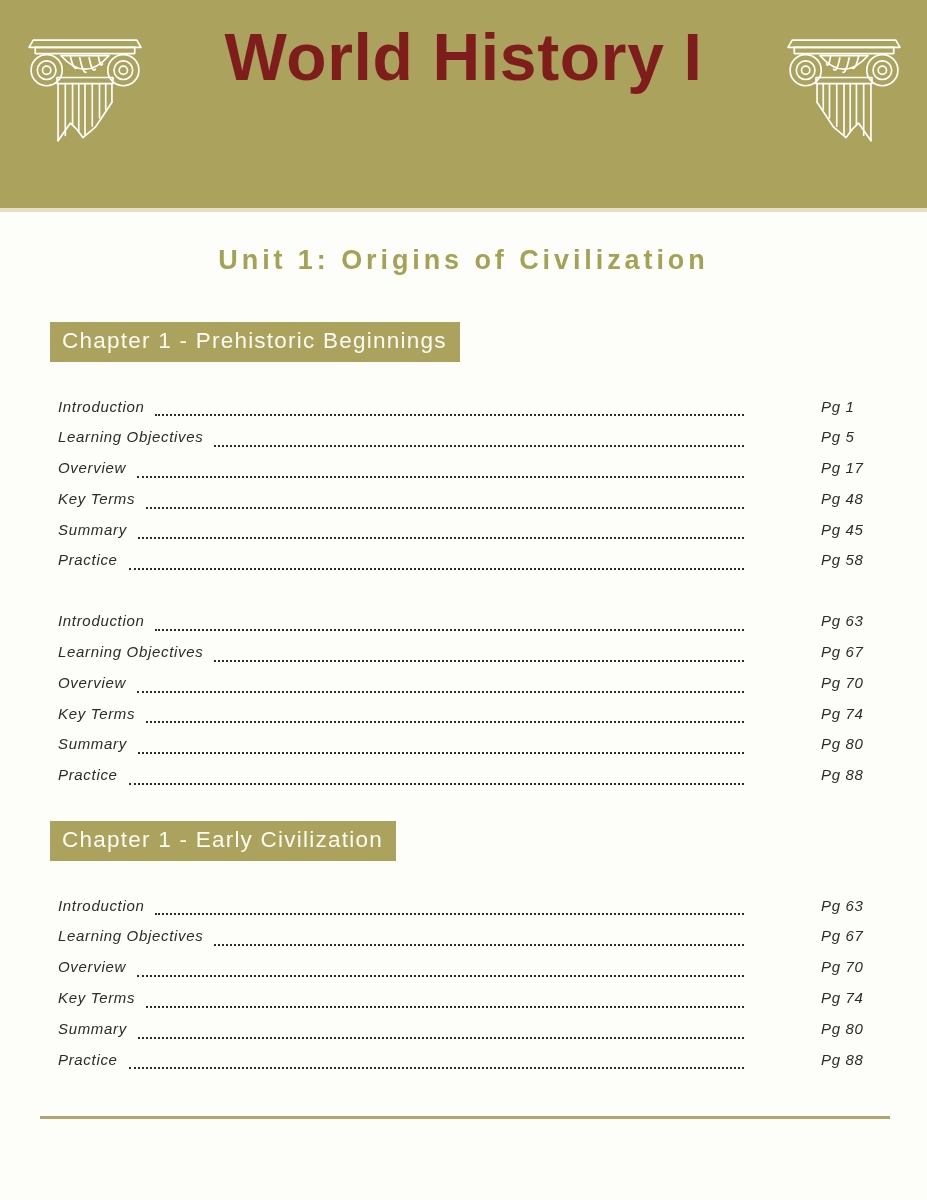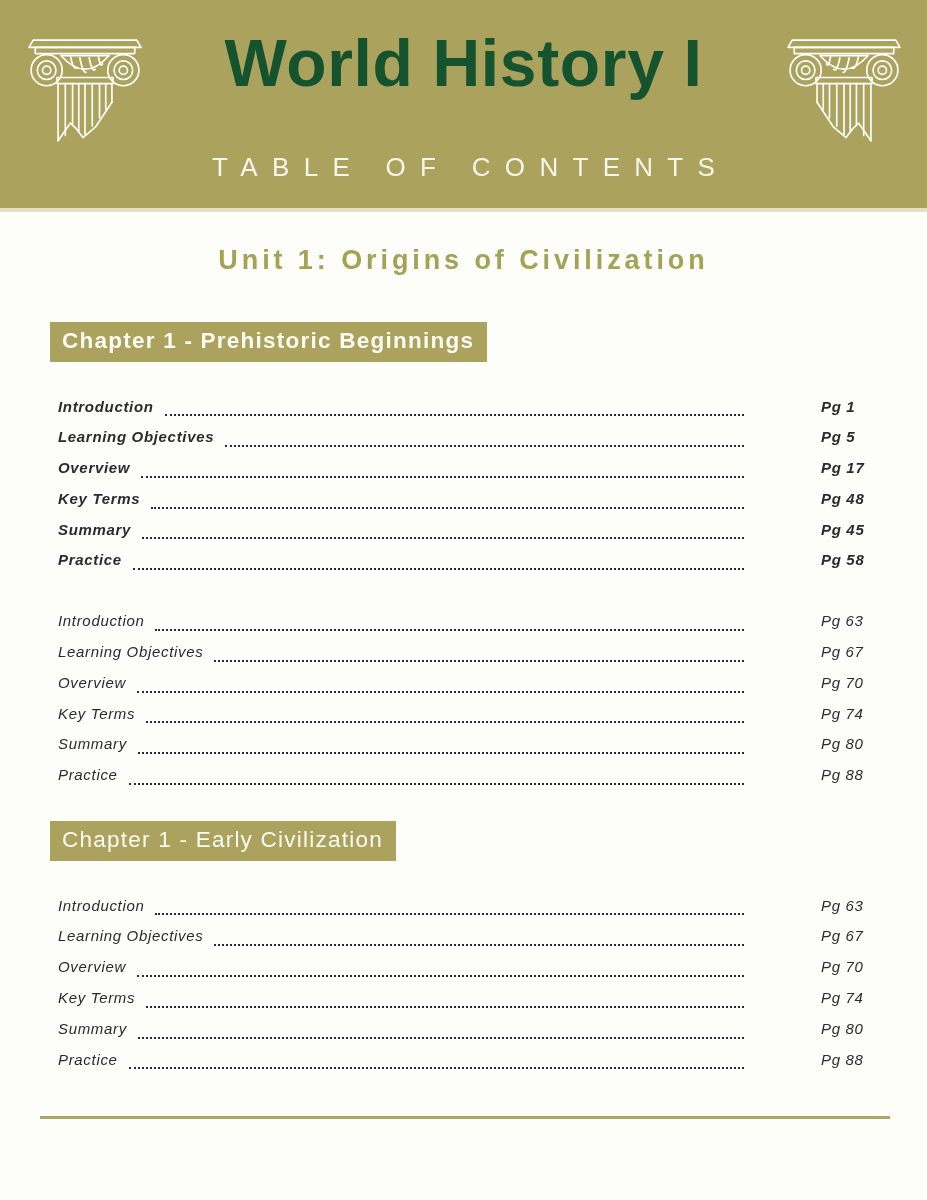--- a/index.html
+++ b/index.html
@@ -17,25 +17,25 @@
 
   
   .header {
     position: relative;
     height: 212px;
     background: var(--accent, #aba35d);
     border-bottom: 4px solid var(--cream, #e4e0c5);
     text-align: center;
   }
   .header-title {
-    padding-top: 24px;
+    padding-top: 18px;
     font-size: 66px;
     line-height: 1.2;
     font-weight: bold;
-    color: #14532d;
+    color: #7f1d1d;
     letter-spacing: 0.01em;
   }
   .header-subtitle {
     margin-top: 50px;
     font-size: 26px;
     line-height: 1.1;
     font-weight: normal;
     color: #f7f5ec;
     letter-spacing: 0.55em;
     text-indent: 0.55em;
@@ -57,21 +57,21 @@
     font-size: 27px;
     font-weight: bold;
     letter-spacing: 0.145em;
     color: var(--accent-text, #a4a254);
   }
 
   
   .content { padding: 0 42px 0 50px; }
 
   .chapter { margin-top: 30px; }
-  .chapter.first { margin-top: 46px; font-weight: bold; }
+  .chapter.first { margin-top: 46px; }
 
   .chapter-banner {
     display: inline-block;
     background: var(--accent, #aba35d);
     color: #fcfbf4;
     font-size: 22.5px;
     line-height: 1;
     letter-spacing: 0.055em;
     padding: 8px 13px 9px 12px;
   }
@@ -173,21 +173,20 @@
         <path d="M54 46 L54 92"></path>
         <path d="M60 46 L60 95"></path>
         <path d="M67 46 L67 87"></path>
         <path d="M74 46 L74 79"></path>
         <path d="M80 46 L80 71"></path>
         <path d="M34 101 L46 84 L52 90 L58 98 L70 88 L86 64"></path>
       </svg>
     </div>
 
     <div class="header-title">World History I</div>
-    <div class="header-subtitle">TABLE OF CONTENTS</div>
   </header>
 
   <h2 class="unit-title">Unit 1: Origins of Civilization</h2>
 
   <main class="content">
 
   <section class="chapter first">
     <div class="chapter-banner">
       <span class="chapter-title">Chapter 1 - Prehistoric Beginnings</span>
     </div>

